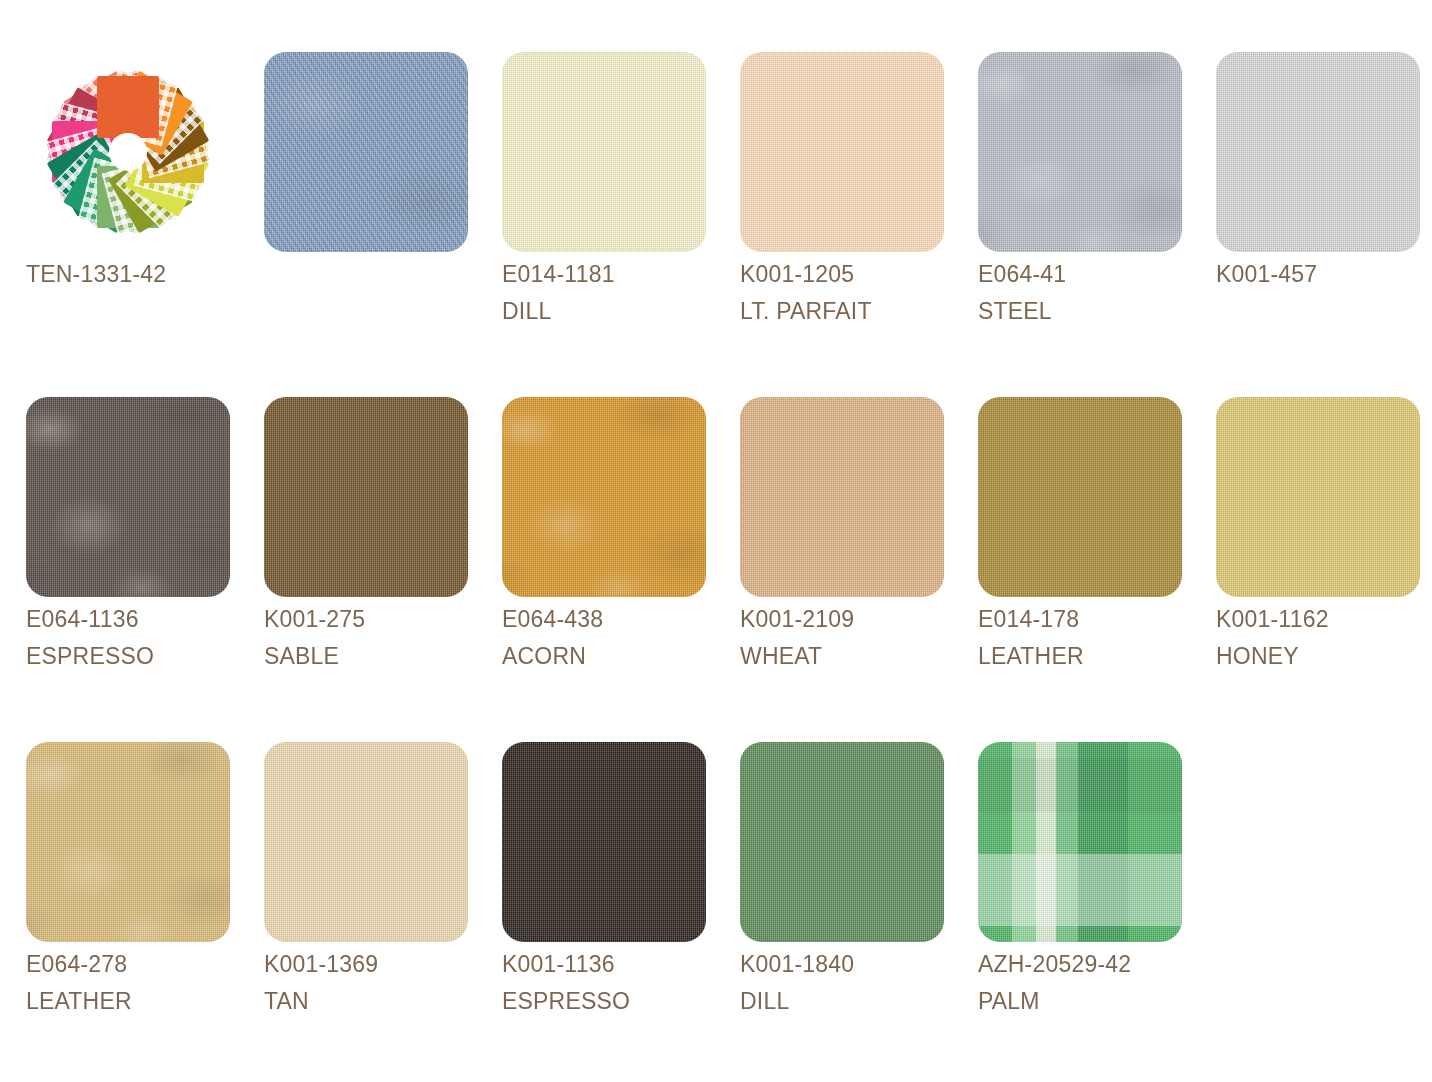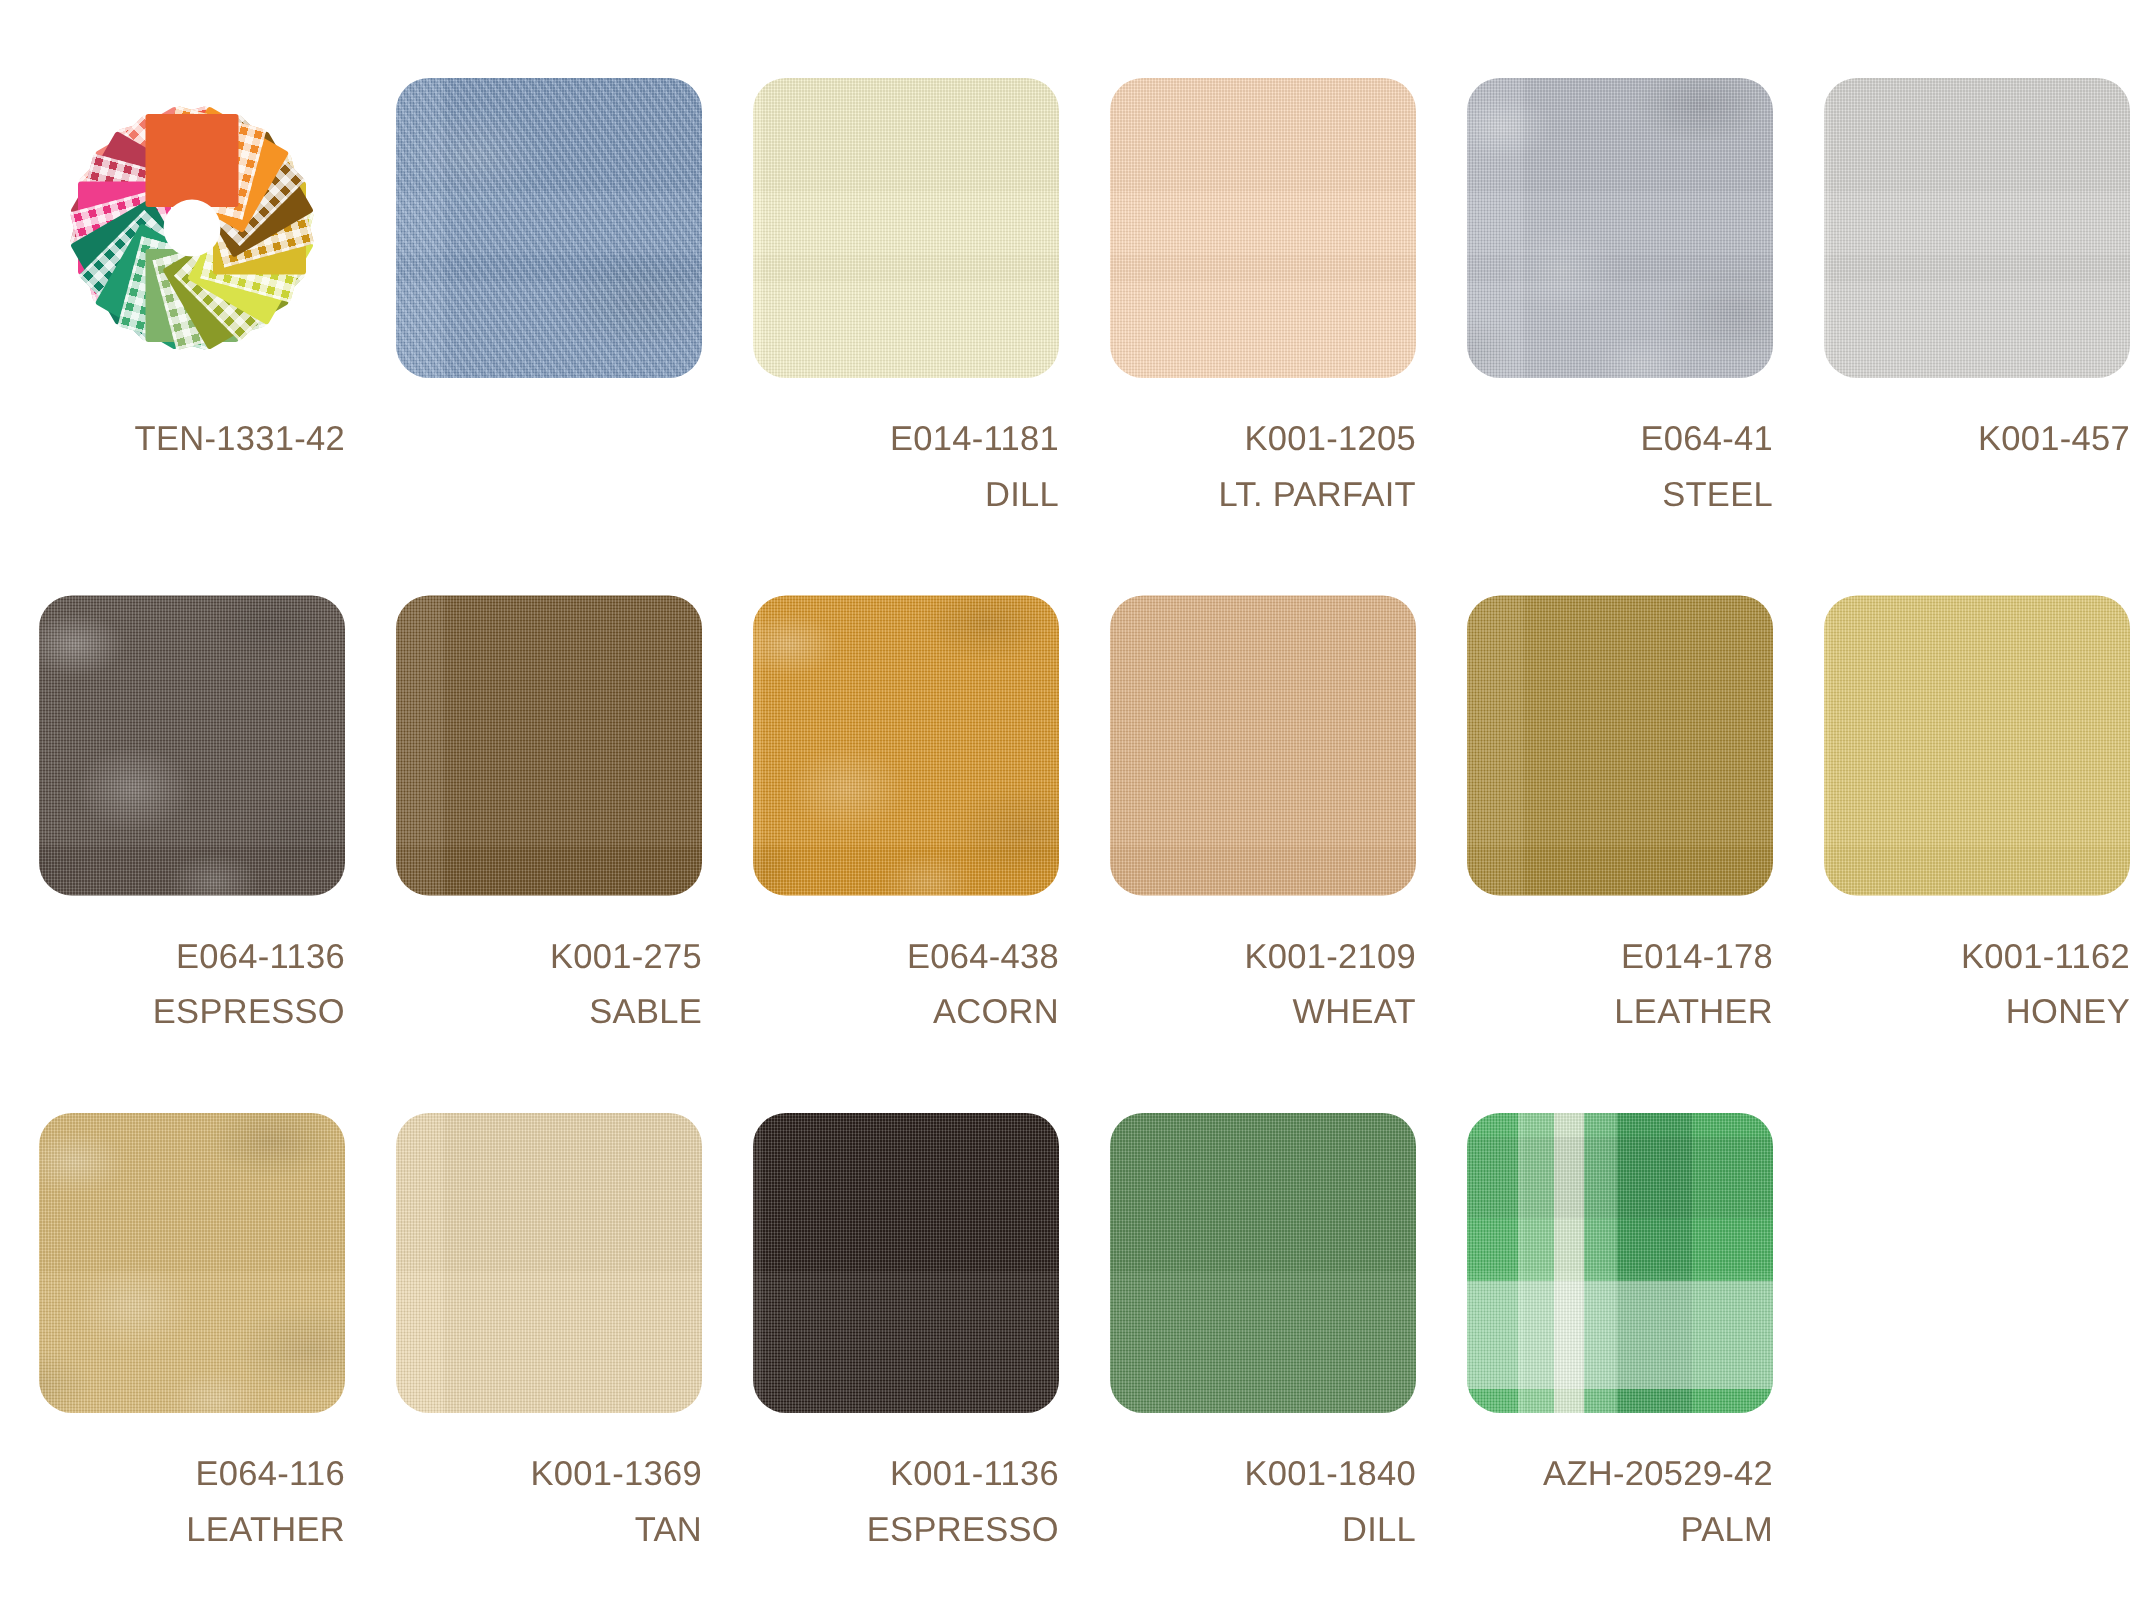--- a/index.html
+++ b/index.html
@@ -78,23 +78,23 @@
     opacity: 1;
     background-image:
       repeating-linear-gradient(58deg,
         rgba(255,255,255,0.13) 0px, rgba(255,255,255,0.13) 2px,
         rgba(0,0,0,0.06) 2px, rgba(0,0,0,0.06) 5px),
       radial-gradient(ellipse 70px 50px at 30% 30%, rgba(255,255,255,0.14), rgba(255,255,255,0) 70%),
       radial-gradient(ellipse 80px 50px at 75% 70%, rgba(0,0,0,0.08), rgba(0,0,0,0) 72%);
   }
 
   .swatch-label {
-    margin-top: 22px;
+    margin-top: 4px;
     width: 204px;
-    text-align: right;
+    text-align: left;
     color: #7d6651;
     font-size: 23px;
     line-height: 37px;
     letter-spacing: 0.2px;
   }
   .swatch-code { display: block; }
   .swatch-name { display: block; }
 
   
   .fan-icon {
@@ -332,21 +332,21 @@
         <span class="swatch-code">K001-1162</span>
         <span class="swatch-name">HONEY</span>
       </div>
     </div>
     <div class="swatch-cell">
       <div class="swatch-chip heathered" style="background: rgb(217, 187, 120);">
         <span class="mottle"></span>
         <span class="weave"></span>
       </div>
       <div class="swatch-label">
-        <span class="swatch-code">E064-116</span>
+        <span class="swatch-code">E064-278</span>
         <span class="swatch-name">LEATHER</span>
       </div>
     </div>
     <div class="swatch-cell">
       <div class="swatch-chip" style="background: rgb(233, 214, 174);">
         <span class="mottle"></span>
         <span class="weave"></span>
       </div>
       <div class="swatch-label">
         <span class="swatch-code">K001-1369</span>

